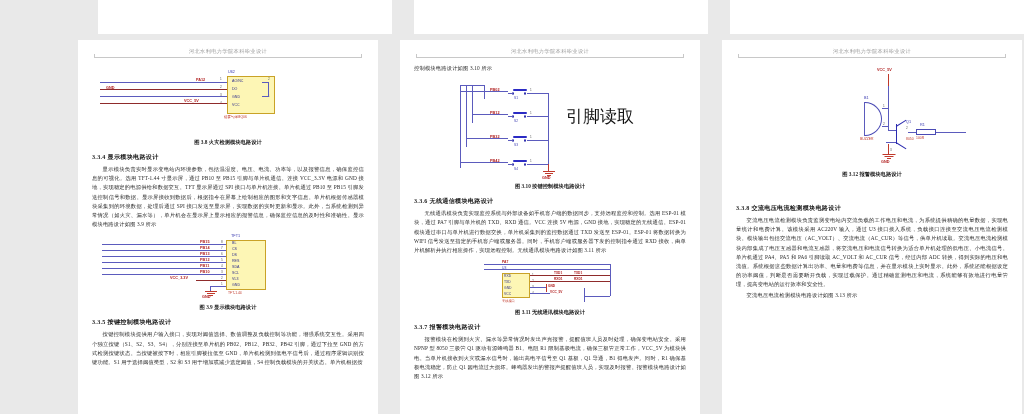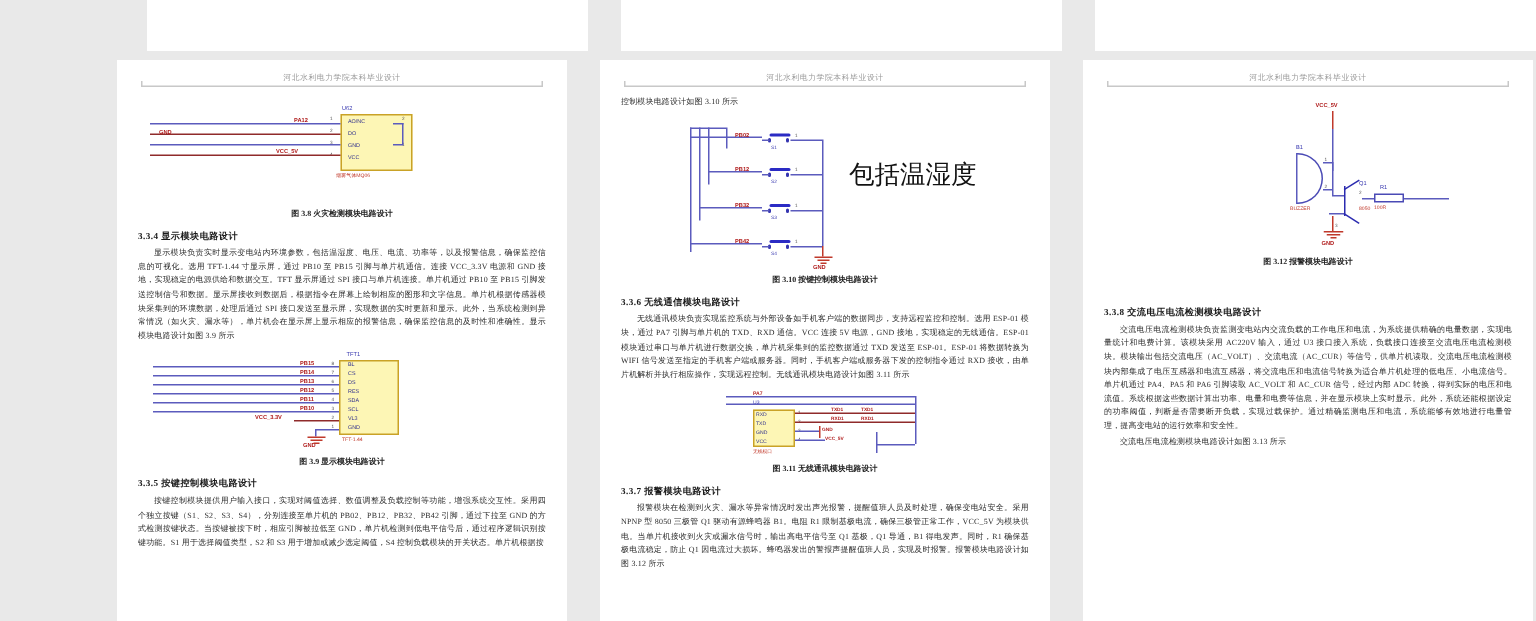--- a/index.html
+++ b/index.html
@@ -286,21 +286,21 @@
 
         <div class="wire v" style="left:134px;top:16px;height:71px;"></div>
         <div class="wire v" style="left:134px;top:87px;height:7px;background:#c0392b;"></div>
         <div class="gndsym" style="left:129px;top:94px;width:12px;height:6px;">
           <i style="top:0;width:12px;"></i>
             <i style="top:2px;width:8px;"></i>
             <i style="top:4px;width:4px;"></i>
         </div>
         <div class="netlbl" style="left:128px;top:99px;">GND</div>
 
-        <div class="bigtext" style="left:152px;top:28px;">包括温湿度</div>
+        <div class="bigtext" style="left:152px;top:28px;">引脚读取</div>
       </div>
       <div class="figcap">图 3.10 按键控制模块电路设计</div>
 
       <h3 class="sec">3.3.6 无线通信模块电路设计</h3>
       <p class="body">无线通讯模块负责实现监控系统与外部设备如手机客户端的数据同步，支持远程监控和控制。选用 ESP-01 模块，通过 PA7 引脚与单片机的 TXD、RXD 通信。VCC 连接 5V 电源，GND 接地，实现稳定的无线通信。ESP-01 模块通过串口与单片机进行数据交换，单片机采集到的监控数据通过 TXD 发送至 ESP-01。ESP-01 将数据转换为 WIFI 信号发送至指定的手机客户端或服务器。同时，手机客户端或服务器下发的控制指令通过 RXD 接收，由单片机解析并执行相应操作，实现远程控制。无线通讯模块电路设计如图 3.11 所示</p>
 
       <div class="fig" style="height:48px;margin-top:3px;">
         <div class="wire h" style="left:70px;top:6px;width:126px;"></div>
         <div class="wire h" style="left:70px;top:11px;width:126px;"></div>
         <div class="netlbl" style="left:88px;top:2px;font-size:3.4px;">PA7</div>

